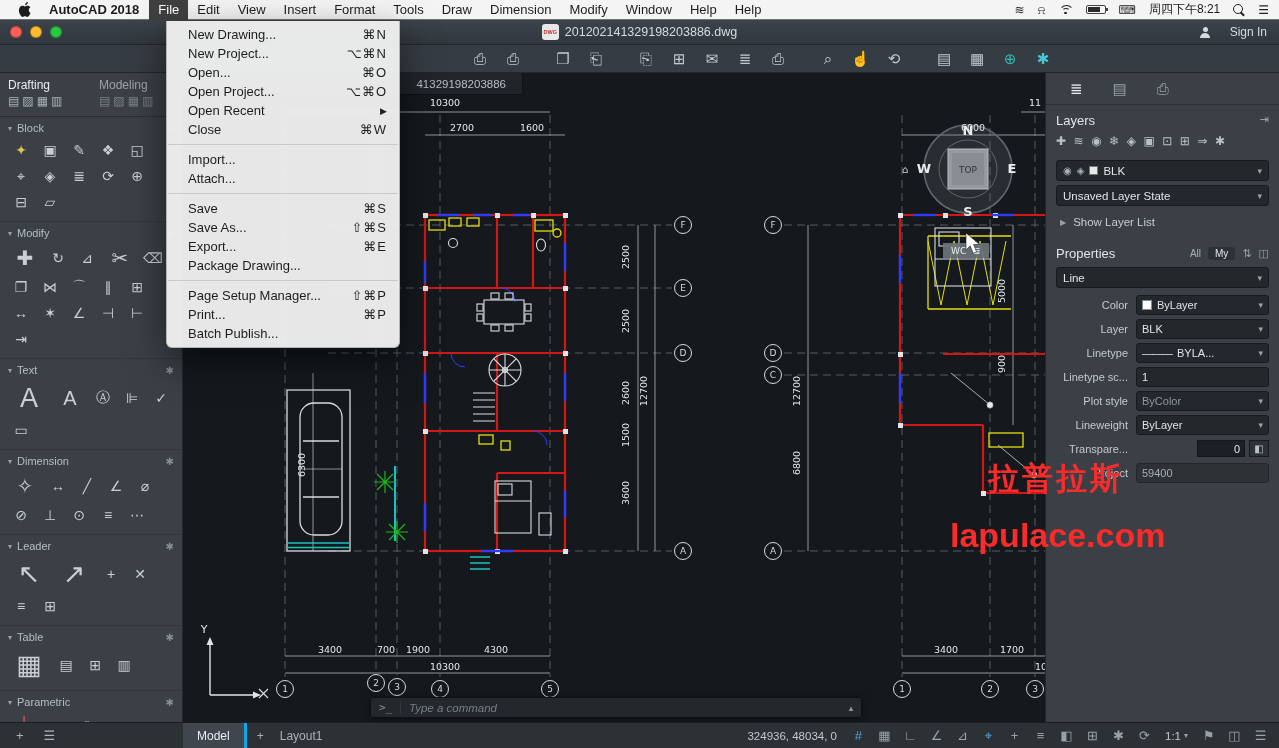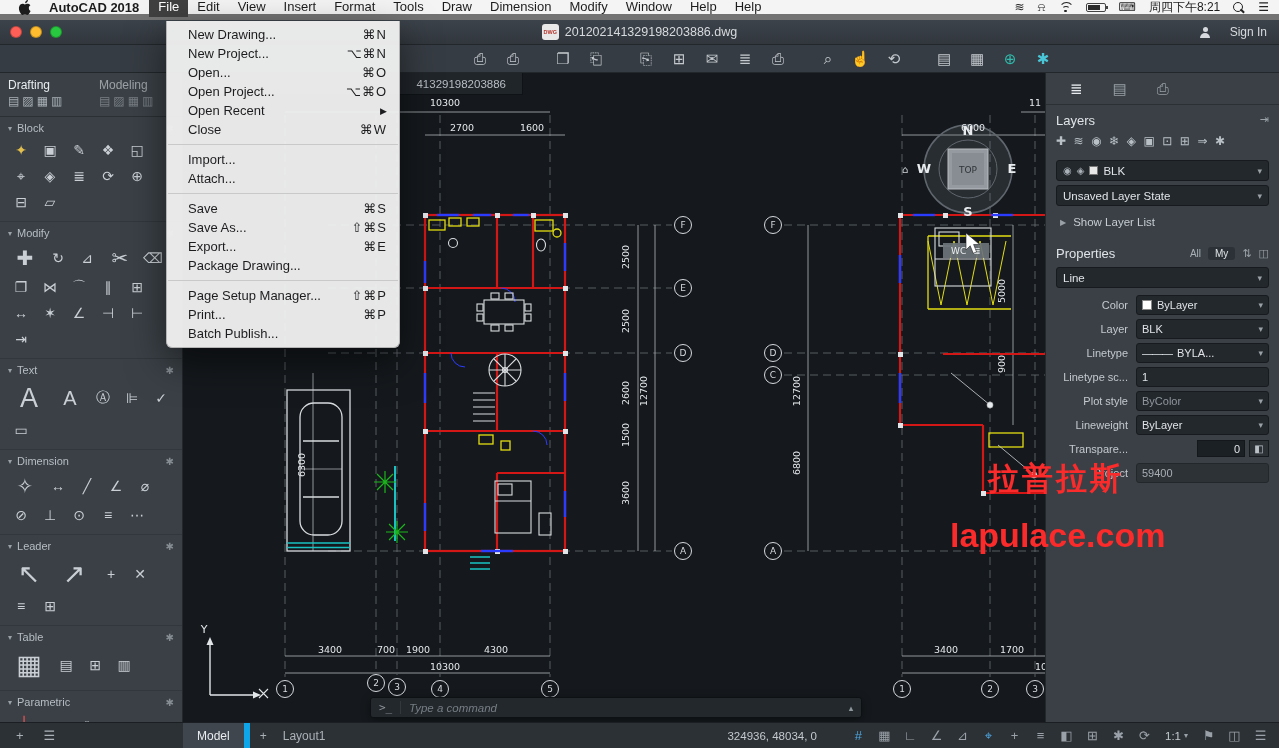--- a/index.html
+++ b/index.html
@@ -1,21 +1,21 @@
 <!DOCTYPE html>
 <html><head>
 <meta charset="utf-8">
 <style>
   *{margin:0;padding:0;box-sizing:border-box}
   body{font-family:"Liberation Sans",sans-serif;background:#000}
   .screen{position:relative;width:1279px;height:748px;overflow:hidden;background:#15191d}
   svg text{font-family:"DejaVu Sans",sans-serif}
 
   
-  .menubar{position:absolute;top:0;left:0;right:0;height:20px;background:#f4f4f4;display:flex;align-items:center;font-size:13px;color:#1c1c1c;z-index:50;padding:0 10px;border-bottom:6px solid #737373}
+  .menubar{position:absolute;top:0;left:0;right:0;height:20px;background:#f4f4f4;display:flex;align-items:center;font-size:13px;color:#1c1c1c;z-index:50;padding:0 10px;border-bottom:1px solid #737373}
   .apple{display:flex;align-items:center;padding:0 8px}
   .appname{font-weight:bold;padding:0 10px}
   .mb-item{padding:0 9px;height:20px;line-height:20px;white-space:nowrap}
   .mb-item.active{background:#404040;color:#fff}
   .mb-right{margin-left:auto;display:flex;align-items:center;gap:13px;font-size:12px}
   .mb-ico{font-size:12px;color:#222}
   .mb-time{font-size:12px;white-space:nowrap}
   .wifi{width:14px;height:12px;position:relative;display:inline-block}
   .wifi::before{content:"";position:absolute;left:0;top:1px;width:13px;height:13px;border:1.8px solid #222;border-color:#222 transparent transparent transparent;border-radius:50%}
   .wifi::after{content:"";position:absolute;left:3.5px;top:4.5px;width:6px;height:6px;border:1.8px solid #222;border-color:#222 transparent transparent transparent;border-radius:50%}
@@ -98,25 +98,25 @@
   .prop-field.trans-wrap{background:none;border:none;justify-content:flex-end;gap:4px;padding:0}
   .swatch{width:10px;height:10px;border:1px solid #888;flex:none}
   .linepre{letter-spacing:-1px}
   .trans-box{width:48px;height:17px;background:#1b2025;border:1px solid #14181c;text-align:right;padding:0 4px;color:#e0e4e8;line-height:16px}
   .trans-btn{width:20px;height:17px;background:#2d3237;border:1px solid #171b1f;display:flex;align-items:center;justify-content:center;font-size:10px;color:#b9c0c6}
 
   
   .status-bar{position:absolute;left:0;right:0;bottom:0;height:26px;background:#2c3136;border-top:1px solid #1b1f23;display:flex;align-items:center;z-index:20;color:#aab1b7;font-size:12px}
   .sb-left{width:183px;display:flex;gap:20px;padding:0 16px;flex:none}
   .sb-left span{color:#aab1b7;font-size:13px}
-  .model-tab{height:25px;display:flex;align-items:center;padding:0 14px;background:#3f464d;color:#e9edf0;border-right:6px solid #0ea5e9}
+  .model-tab{height:25px;display:flex;align-items:center;padding:0 14px;background:#3f464d;color:#e9edf0;border-right:3px solid #0ea5e9}
   .sb-plus{padding:0 10px;color:#aab1b7}
   .layout-tab{color:#aab1b7;padding:0 6px}
   .sb-right{margin-left:auto;display:flex;align-items:center;gap:9px;padding-right:10px}
-  .coords{color:#c3c9ce;font-size:11.5px;margin-right:24px;white-space:nowrap}
+  .coords{color:#c3c9ce;font-size:11.5px;margin-right:4px;white-space:nowrap}
   .sb-icon{font-size:13px;color:#9aa1a8;width:17px;text-align:center}
   .sb-icon.on{color:#4ea6e0}
   .sb-scale{display:flex;gap:3px;align-items:center;color:#c3c9ce;font-size:11.5px;margin:0 3px}
   .sb-scale .dd{font-size:8px;color:#9aa1a8}
 
   
   .file-menu{position:absolute;left:166px;top:21px;width:234px;background:rgba(238,238,238,.97);border:1px solid #b5b5b5;border-top:none;border-radius:0 0 6px 6px;box-shadow:0 14px 38px rgba(0,0,0,.5);z-index:60;padding:4px 0;font-size:13px;color:#1d1d1f}
   .fm-item{display:flex;align-items:center;height:19px;padding:0 12px 0 21px}
   .fm-short{margin-left:auto;letter-spacing:1px;color:#1d1d1f}
   .fm-arrow{margin-left:auto;font-size:9px;color:#1d1d1f}

